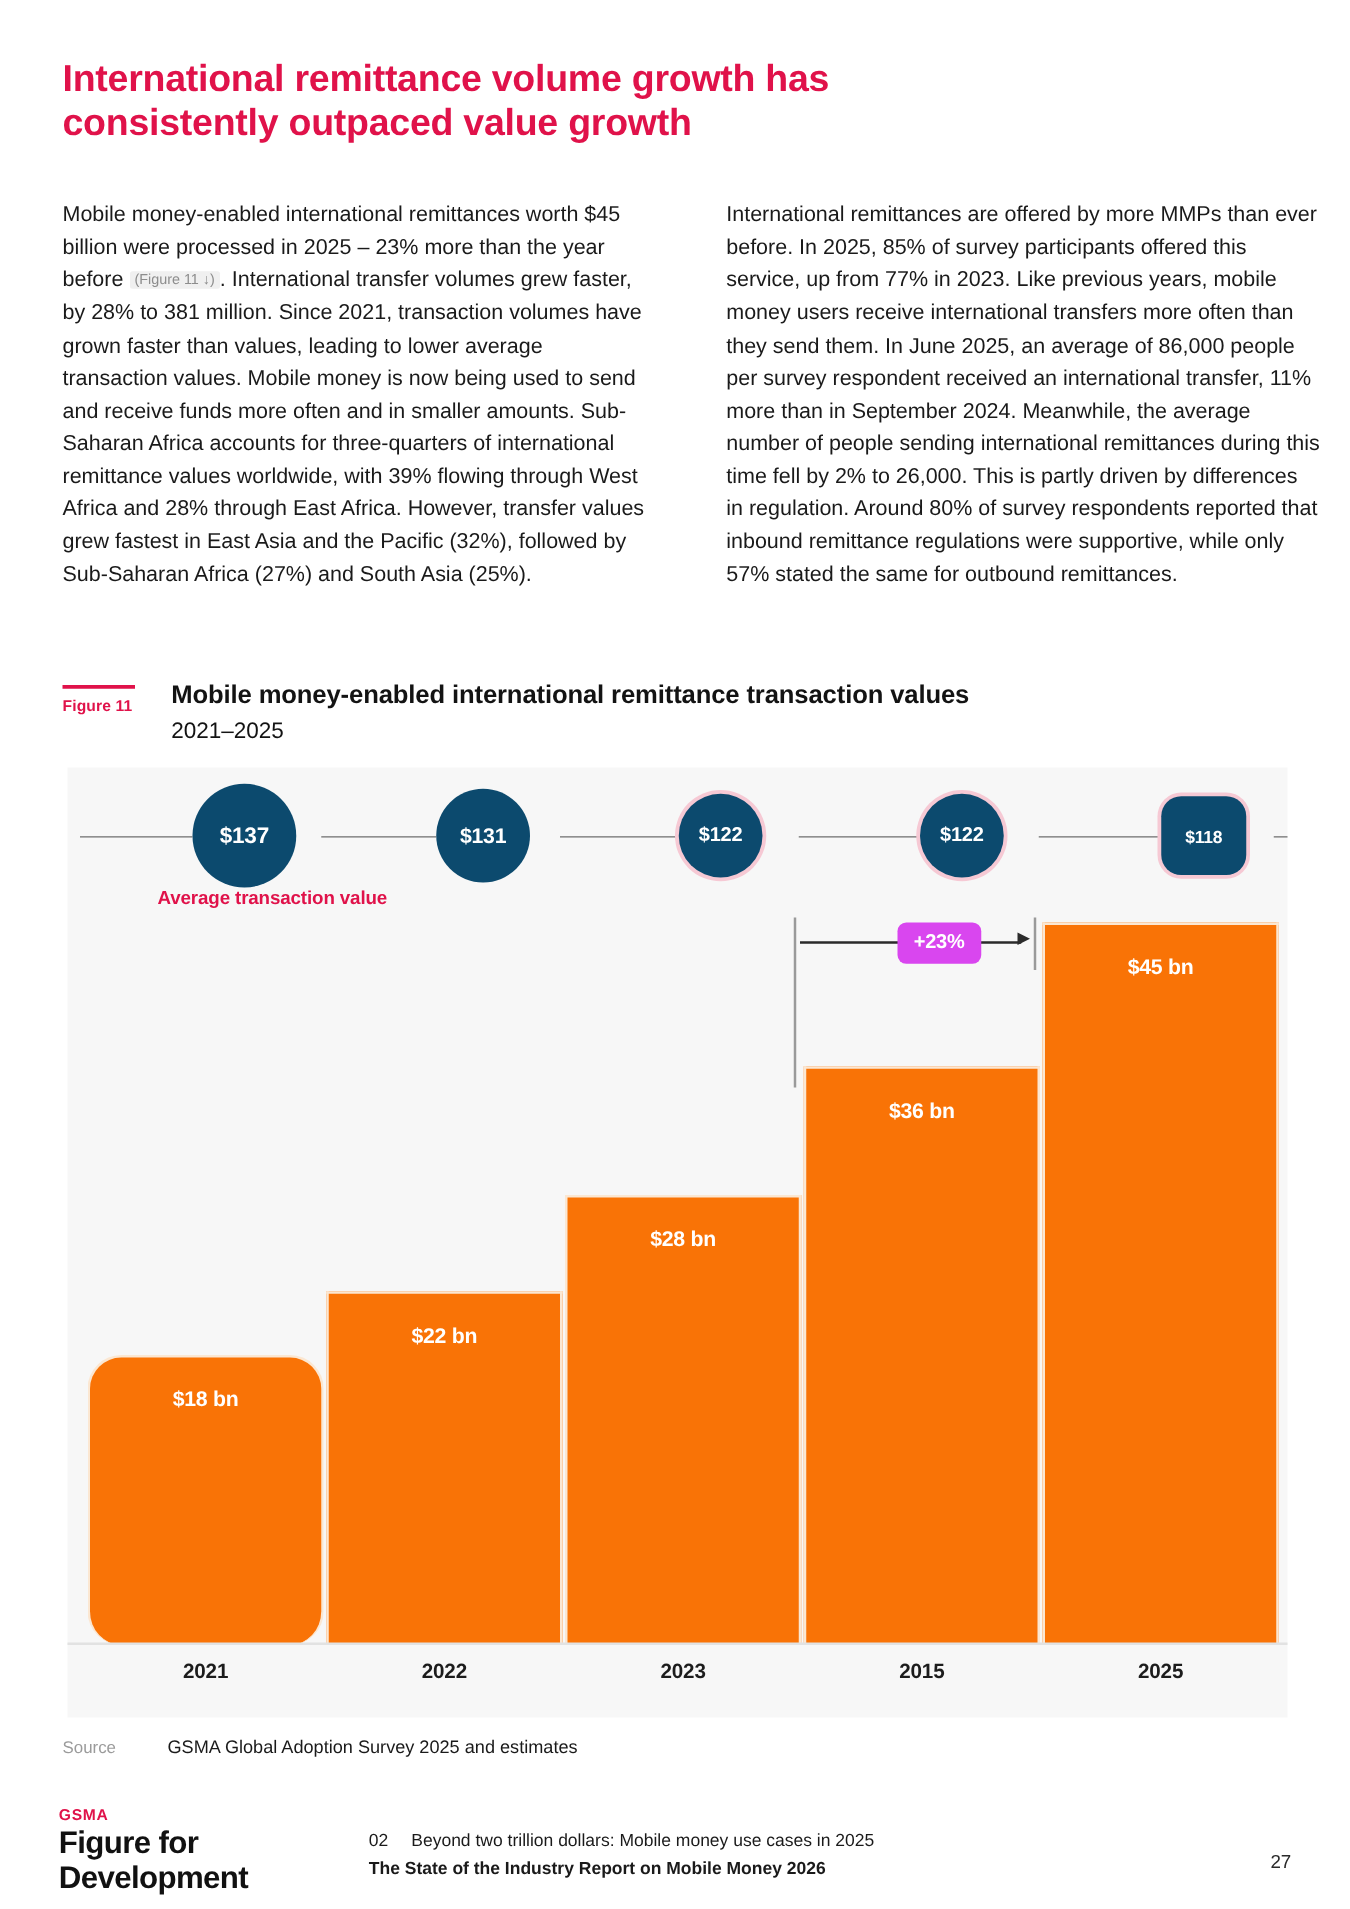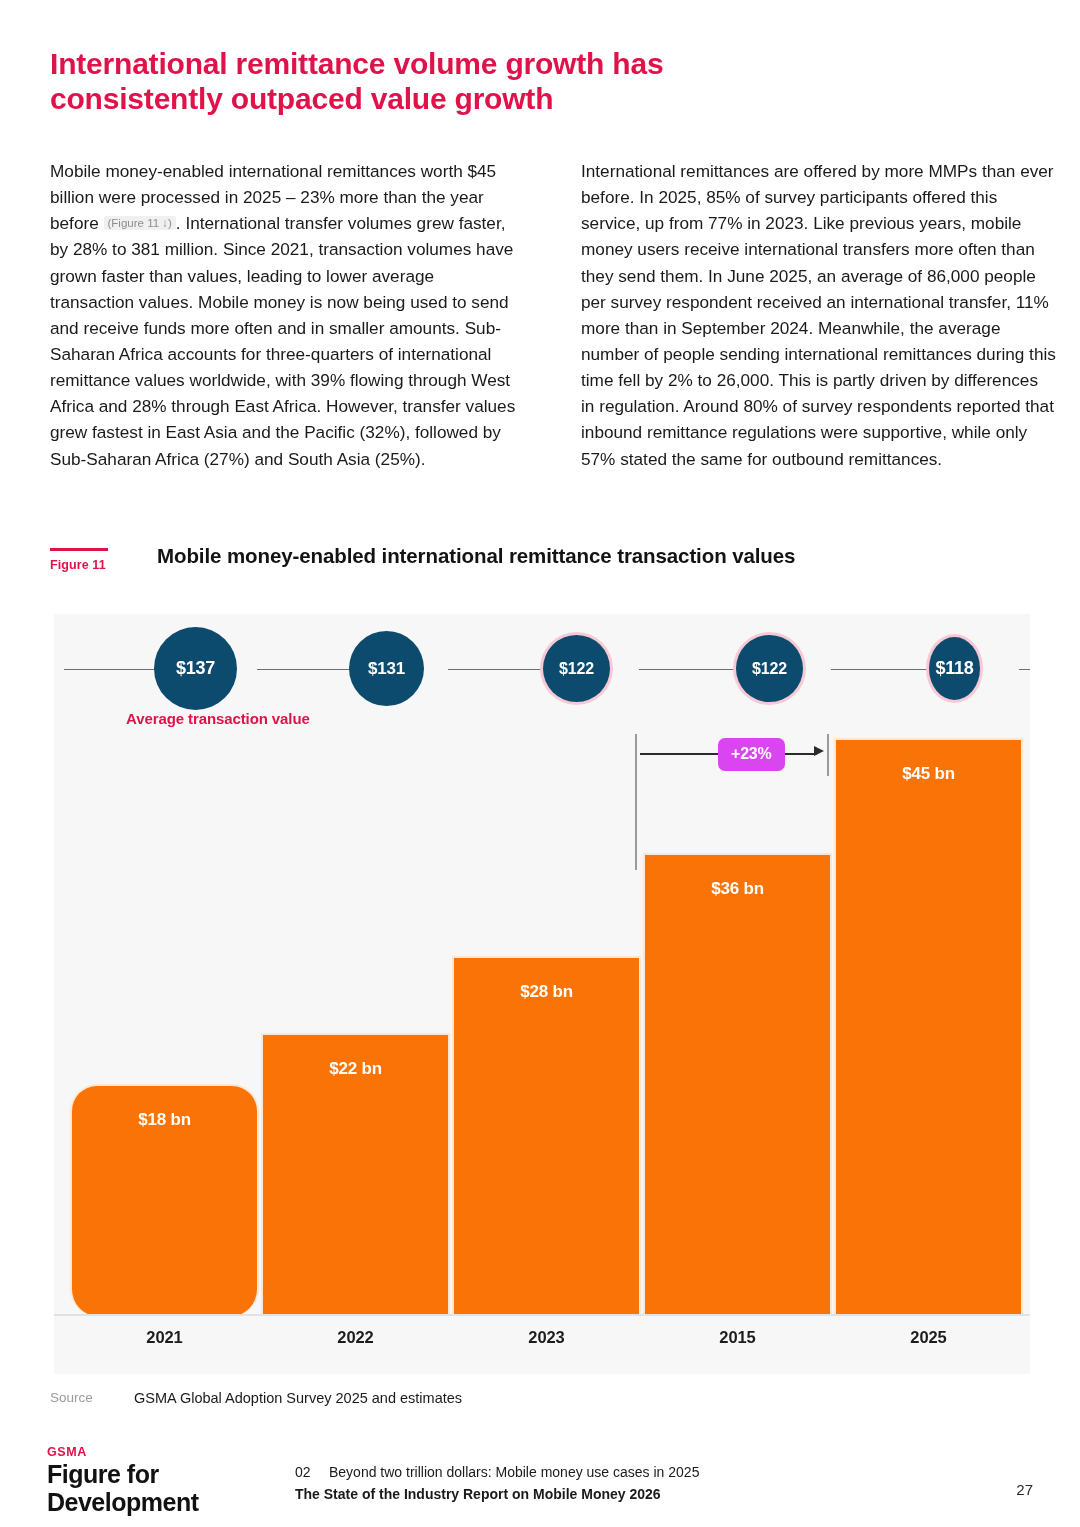--- a/index.html
+++ b/index.html
@@ -27,21 +27,21 @@
     padding: 1px 4px; border-radius: 2px; vertical-align: 2px;
     white-space: nowrap;
   }
 
   
   .fig-head { position: absolute; left: 50px; top: 548px; width: 980px; }
   .fig-tag-wrap { position: absolute; left: 0; top: 0; width: 62px; }
   .fig-rule { width: 58px; height: 2.5px; background: #E0124A; margin-bottom: 7px; }
   .fig-tag { font-size: 12.5px; font-weight: 700; color: #E0124A; letter-spacing: 0.1px; }
   .fig-title { position: absolute; left: 87px; top: -5px; width: 880px; }
-  .fig-title .t1 { font-size: 20.5px; font-weight: 700; color: #131313; line-height: 1.3; letter-spacing: -0.1px; margin-left: 20px; }
+  .fig-title .t1 { font-size: 20.5px; font-weight: 700; color: #131313; line-height: 1.3; letter-spacing: -0.1px; }
   .fig-title .t2 { font-size: 18px; font-weight: 400; color: #131313; line-height: 1.35; margin-top: 2px; }
 
   
   .chart-panel {
     position: absolute; left: 54px; top: 614px;
     width: 976px; height: 760px;
     background: #F7F7F7;
   }
 
   
@@ -121,20 +121,21 @@
 
   <div class="col right">International remittances are offered by more MMPs than ever before. In 2025, 85% of survey participants offered this service, up from 77% in 2023. Like previous years, mobile money users receive international transfers more often than they send them. In June 2025, an average of 86,000 people per survey respondent received an international transfer, 11% more than in September 2024. Meanwhile, the average number of people sending international remittances during this time fell by 2% to 26,000. This is partly driven by differences in regulation. Around 80% of survey respondents reported that inbound remittance regulations were supportive, while only 57% stated the same for outbound remittances.</div>
 
   <div class="fig-head">
     <div class="fig-tag-wrap">
       <div class="fig-rule"></div>
       <div class="fig-tag">Figure 11</div>
     </div>
     <div class="fig-title">
       <div class="t1">Mobile money-enabled international remittance transaction values</div>
+      <div class="t2">2021–2025</div>
     </div>
   </div>
 
   <div class="chart-panel">
 
     <div class="circle-row">
       <div class="conn-line" style="left:10px; width:90px;"></div>
       <div class="conn-line" style="left:203px; width:92px;"></div>
       <div class="conn-line" style="left:394px; width:95px;"></div>
       <div class="conn-line" style="left:585px; width:97px;"></div>
@@ -146,21 +147,21 @@
       </div>
       <div class="avg-circle" style="left:295px; top:17px; width:75px; height:75px; font-size:17px;">
         <span>$131</span>
       </div>
       <div class="avg-circle ringed" style="left:489px; top:21px; width:67px; height:67px; font-size:16px;">
         <span>$122</span>
       </div>
       <div class="avg-circle ringed" style="left:682px; top:21px; width:67px; height:67px; font-size:16px;">
         <span>$122</span>
       </div>
-      <div class="avg-circle ringed" style="left:875px; top:23px; width:51px; height:63px; font-size:18px;">
+      <div class="avg-circle ringed" style="left:875px; top:23px; width:68px; height:63px; font-size:14px;border-radius:16px;">
         <span>$118</span>
       </div>
 
       <div class="avg-label">Average transaction value</div>
     </div>
 
     <div class="growth">
       <div class="g-vline" style="left:581px; top:2px; height:136px;"></div>
       <div class="g-vline" style="left:773px; top:2px; height:42px;"></div>
       <div class="g-arrow-l" style="left:586px; width:79px;"></div>

